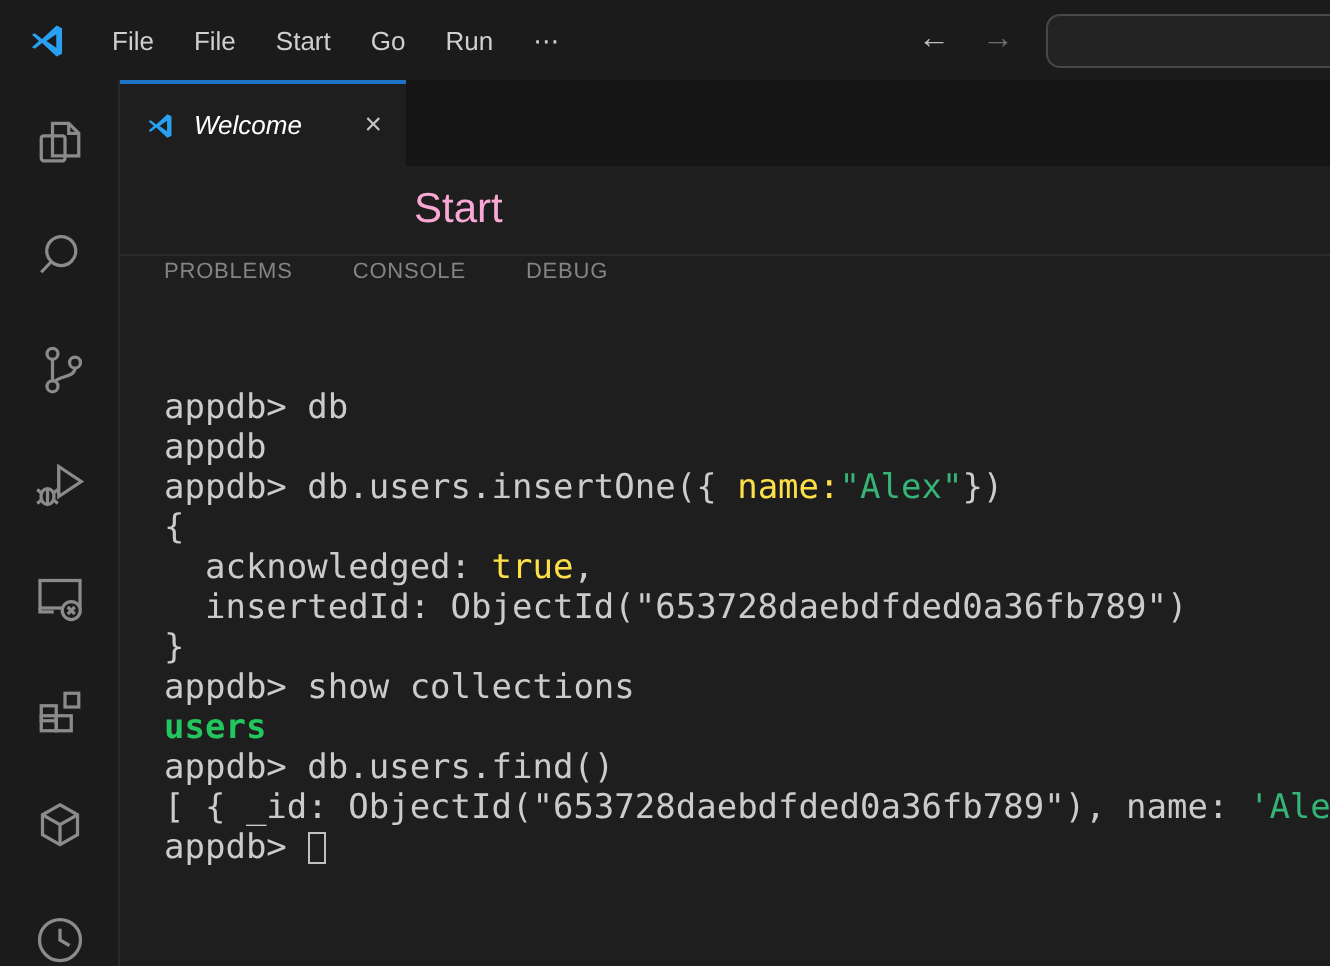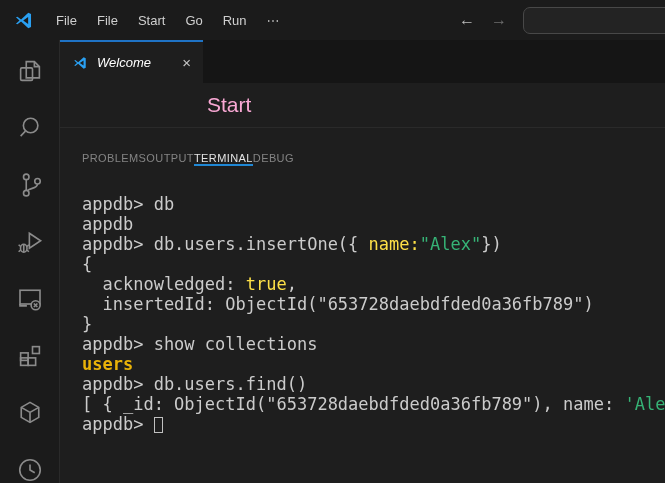--- a/index.html
+++ b/index.html
@@ -44,33 +44,33 @@
   .tab-label{color:#ffffff;font-style:italic;font-size:13px;margin-left:9px;white-space:nowrap;}
   .tab-close{margin-left:auto;color:#c5c5c5;font-size:15px;line-height:1;}
 
   
   .editor-strip{height:45px;flex:none;background:#1e1e1e;border-bottom:1px solid #2a2a2a;
     box-sizing:border-box;display:flex;align-items:center;}
   .start-heading{color:#f9a8d4;font-size:21px;font-weight:400;margin-left:147px;}
 
   
   .panel{flex:1;display:flex;flex-direction:column;background:#1e1e1e;min-height:0;}
-  .panel-tabs{height:38px;flex:none;display:flex;align-items:flex-end;padding-left:22px;}
+  .panel-tabs{height:38px;flex:none;display:flex;align-items:flex-start;padding-left:22px;gap:30px;}
   .ptab{display:flex;align-items:center;font-size:11px;letter-spacing:.4px;color:#848484;
     border-bottom:2px solid transparent;padding-top:2px;box-sizing:border-box;white-space:nowrap;cursor:default;}
   .ptab.active{color:#e4e4e4;border-bottom-color:#1f87d4;}
 
   
   .terminal{flex:1;overflow:hidden;padding:28px 8px 0 22px;
     font-family:"DejaVu Sans Mono","Liberation Mono",monospace;
     font-size:17px;line-height:20px;color:#cbcbcb;white-space:pre;}
   .t-line{height:20px;}
   .seg-yellow{color:#fde047;}
   .seg-green{color:#36b376;}
-  .seg-bold{font-weight:bold;color:#eab308;}
+  .seg-bold{font-weight:bold;color:#22c55e;}
   .term-cursor{display:inline-block;width:9px;height:16px;border:1px solid #c0c0c0;
     box-sizing:border-box;vertical-align:-3px;}
 </style>
 </head>
 <body>
 
 <div class="window">
 
   <div class="titlebar">
     <svg class="vscode-logo" viewBox="0 0 24 24">
@@ -167,22 +167,21 @@
         </div>
       </div>
 
       <div class="editor-strip">
         <div class="start-heading">Start</div>
       </div>
 
       <div class="panel">
         <div class="panel-tabs">
             <span class="ptab">PROBLEMS</span>
-            <span class="ptab">OUTPUT</span>
-            <span class="ptab active">TERMINAL</span>
+            <span class="ptab">CONSOLE</span>
             <span class="ptab">DEBUG</span>
           </div>
         <div class="terminal"><div class="t-line"><span>appdb&gt; db</span></div><div class="t-line"><span>appdb</span></div><div class="t-line"><span>appdb&gt; db.users.insertOne({ </span><span class="seg-yellow">name:</span><span class="seg-green">"Alex"</span><span>})</span></div><div class="t-line"><span>{</span></div><div class="t-line"><span>  acknowledged: </span><span class="seg-yellow">true</span><span>,</span></div><div class="t-line"><span>  insertedId: ObjectId("653728daebdfded0a36fb789")</span></div><div class="t-line"><span>}</span></div><div class="t-line"><span>appdb&gt; show collections</span></div><div class="t-line"><span class="seg-bold">users</span></div><div class="t-line"><span>appdb&gt; db.users.find()</span></div><div class="t-line"><span>[ { _id: ObjectId("653728daebdfded0a36fb789"), name: </span><span class="seg-green">'Alex'</span><span> } ]</span></div><div class="t-line"><span>appdb&gt; </span><span class="term-cursor"></span></div></div>
       </div>
 
     </div>
   </div>
 </div>
 
 </body></html>

